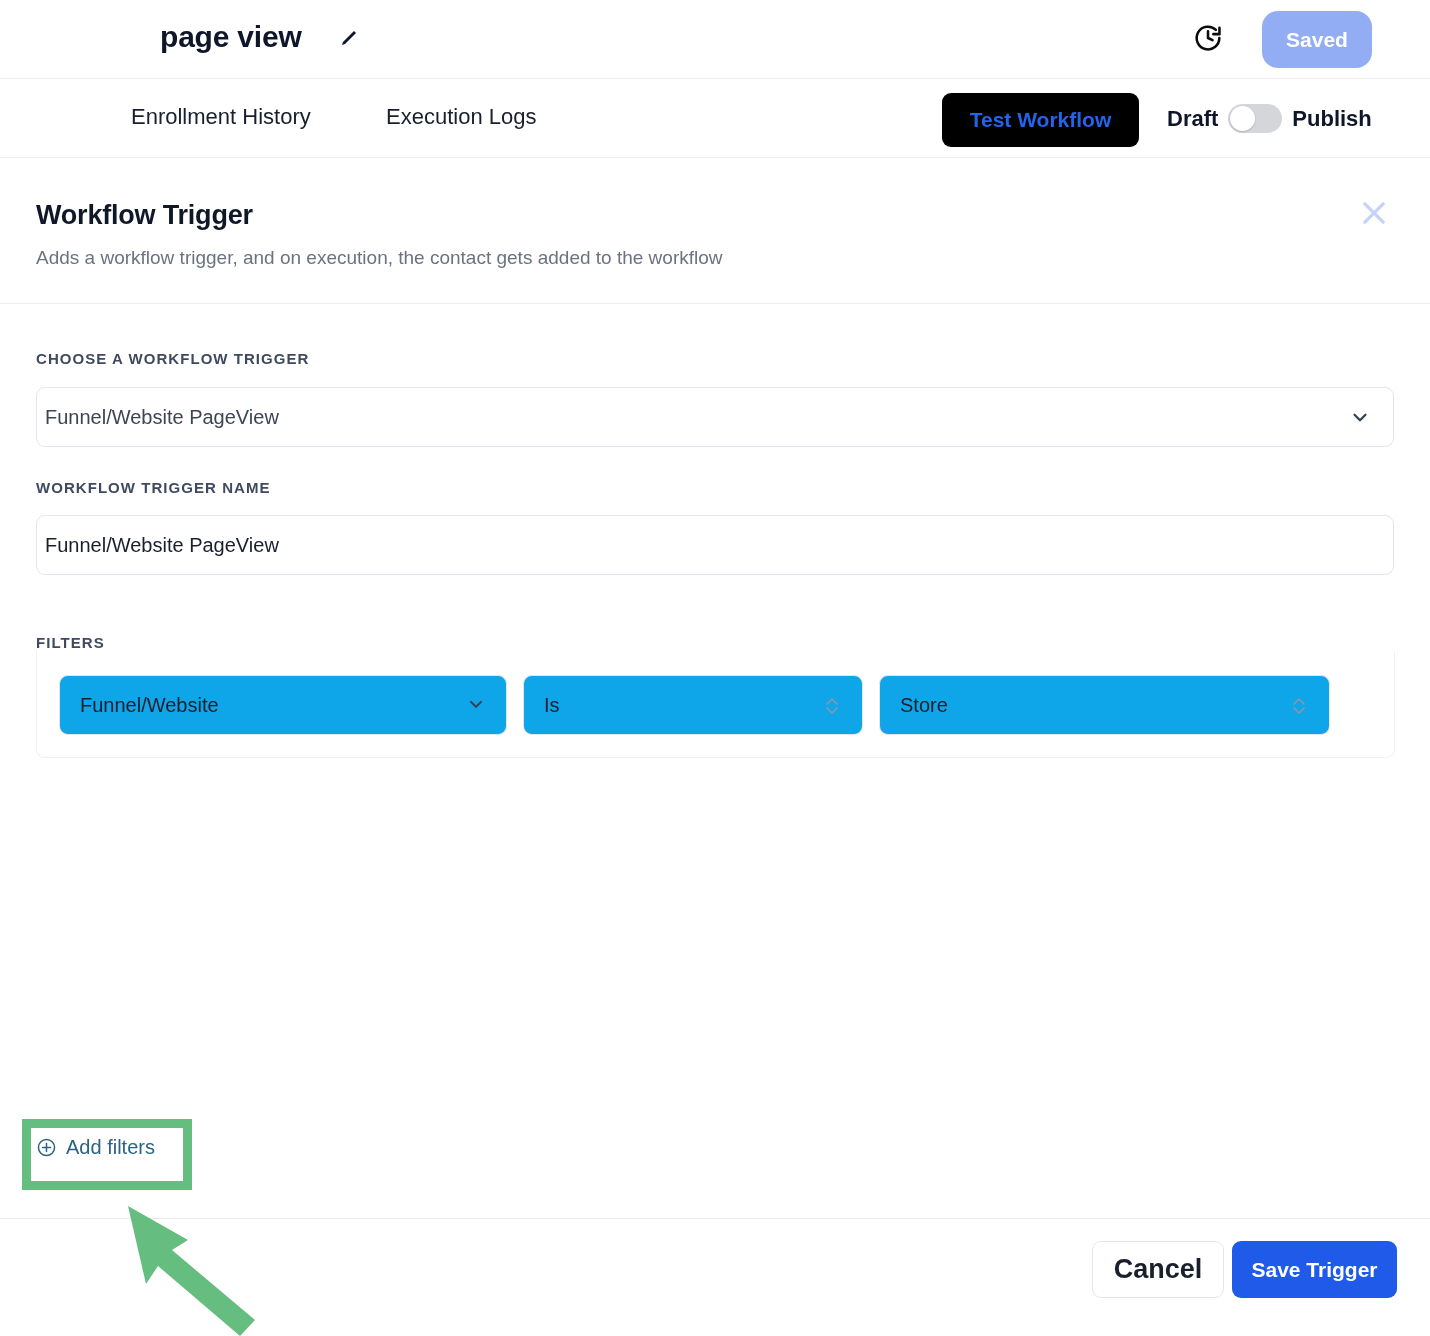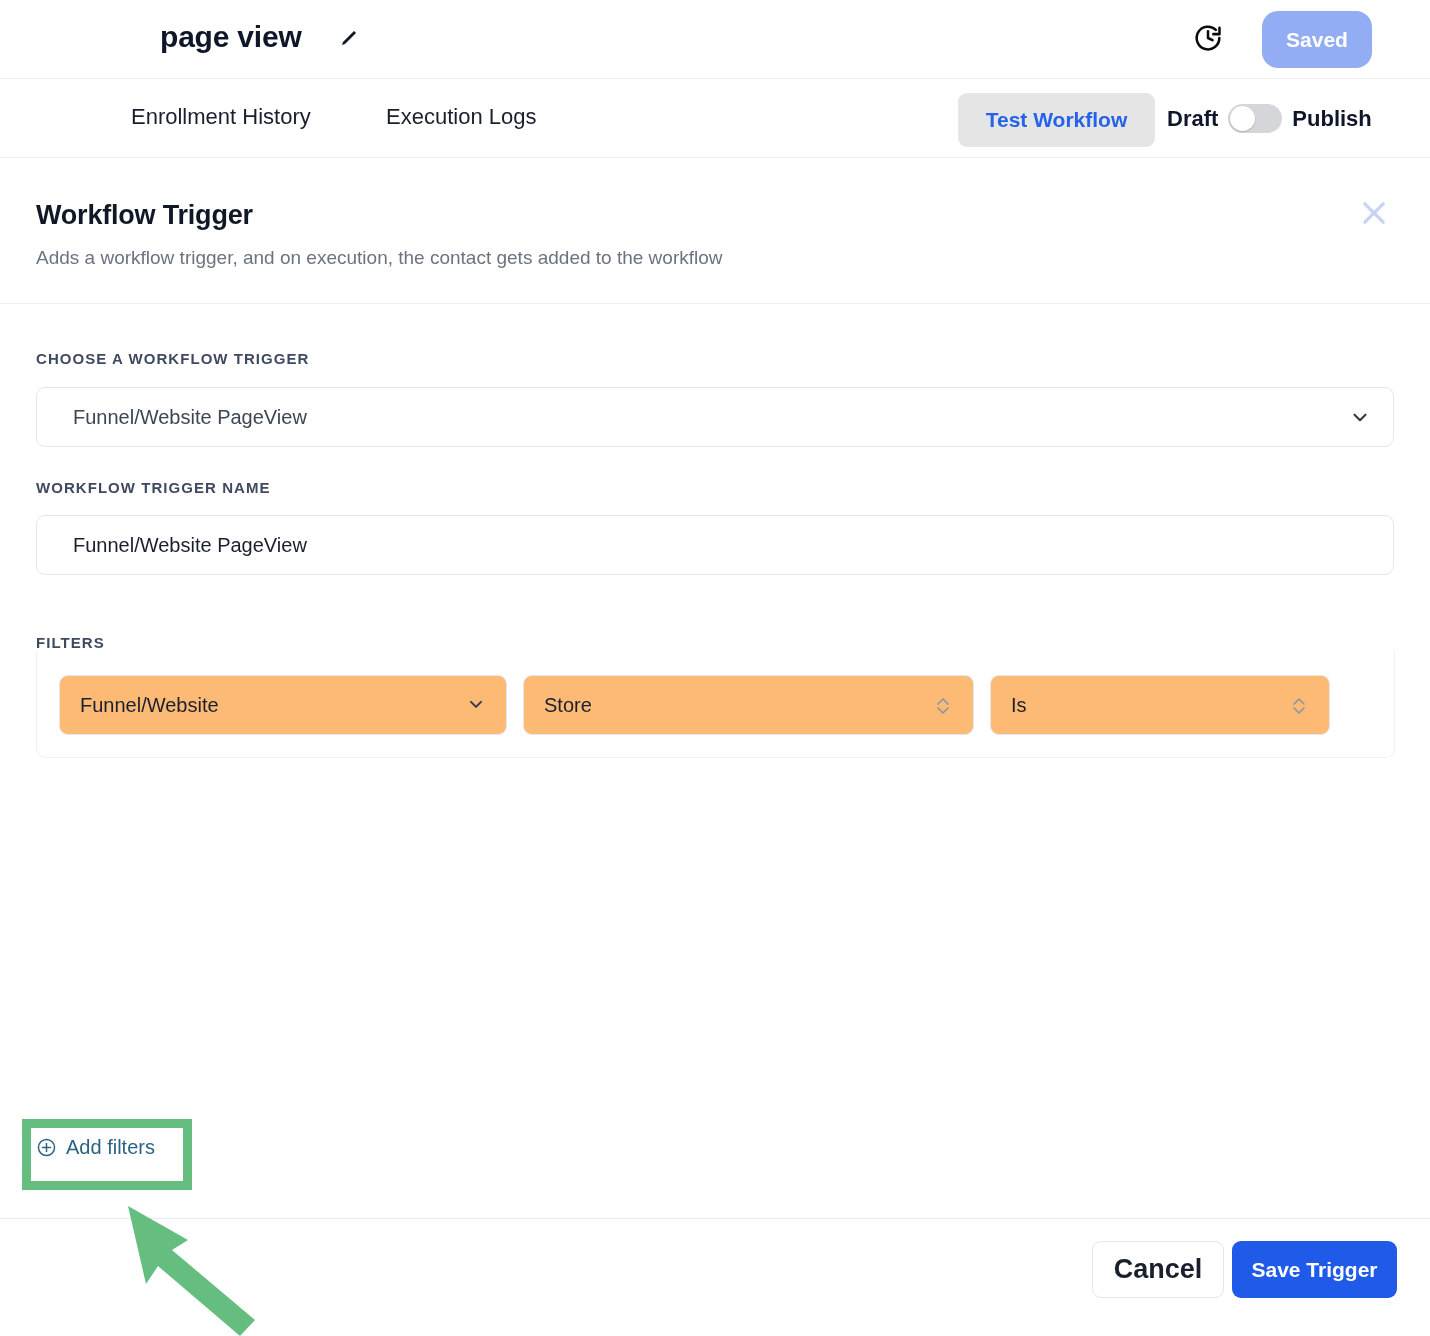--- a/index.html
+++ b/index.html
@@ -87,30 +87,29 @@
   }
   .subnav-link.nav0 { left: 131px; }
   .subnav-link.nav1 { left: 386px; }
 
   .test-wf-btn {
     position: absolute;
     left: 942px;
     top: 93px;
     width: 197px;
     height: 54px;
-    background: #e5e5e5;
+    background: #000000;
     border: none;
     border-radius: 9px;
     color: #2563eb;
     font-size: 21px;
     font-weight: 600;
     font-family: "Liberation Sans", sans-serif;
     cursor: pointer;
     z-index: 5;
-    margin-left: 16px;
   }
   .publish-wrap {
     position: absolute;
     left: 1167px;
     top: 104px;
     display: flex;
     align-items: center;
     gap: 10px;
     z-index: 5;
   }
@@ -183,21 +182,21 @@
   .control {
     position: relative;
     margin-top: 20px;
     width: 1358px;
     height: 60px;
     border: 1px solid #e3e6ed;
     border-radius: 9px;
     background: #ffffff;
     display: flex;
     align-items: center;
-    padding: 0 36px;
+    padding: 0 8px;
     font-size: 20px;
     cursor: pointer;
   }
   .control.select-trigger { color: #3d4554; }
   .control.text-input { color: #1a1f2e; cursor: text; margin-top: 19px; }
   .control .chev {
     position: absolute;
     right: 22px;
     top: 50%;
     transform: translateY(-50%);
@@ -218,21 +217,21 @@
     border-radius: 0 0 9px 9px;
     padding: 24px 22px 22px 22px;
     display: flex;
     gap: 16px;
   }
   .filter-ctl {
     position: relative;
     height: 60px;
     border: 1px solid #e3e6ed;
     border-radius: 9px;
-    background: #fdba74;
+    background: #0ea5e9;
     display: flex;
     align-items: center;
     padding: 12px 20px;
     font-size: 20px;
     color: #1a1f2e;
     cursor: pointer;
   }
   .filter-ctl.f0 { width: 448px; }
   .filter-ctl.f1 { width: 340px; }
   .filter-ctl.f2 { width: 451px; }
@@ -399,32 +398,32 @@
 
         <div class="filter-ctl f0">
           <span>Funnel/Website</span>
           <span class="icn">
             <svg width="20" height="20" viewBox="0 0 24 24" fill="none" stroke="#343d4e" stroke-width="2.4" stroke-linecap="round" stroke-linejoin="round">
               <polyline points="6,9.5 12,15.5 18,9.5"></polyline>
             </svg>
           </span>
         </div>
 
-        <div class="filter-ctl f2">
-          <span>Store</span>
+        <div class="filter-ctl f1">
+          <span>Is</span>
           <span class="icn">
             <svg width="20" height="24" viewBox="0 0 20 24" fill="none" stroke="#8e96a6" stroke-width="1.7" stroke-linecap="round" stroke-linejoin="round">
               <polyline points="5,10 10,5 15,10"></polyline>
               <polyline points="5,14 10,19 15,14"></polyline>
             </svg>
           </span>
         </div>
 
-        <div class="filter-ctl f1">
-          <span>Is</span>
+        <div class="filter-ctl f2">
+          <span>Store</span>
           <span class="icn">
             <svg width="20" height="24" viewBox="0 0 20 24" fill="none" stroke="#8e96a6" stroke-width="1.7" stroke-linecap="round" stroke-linejoin="round">
               <polyline points="5,10 10,5 15,10"></polyline>
               <polyline points="5,14 10,19 15,14"></polyline>
             </svg>
           </span>
         </div>
 
       </div>
     </div>

